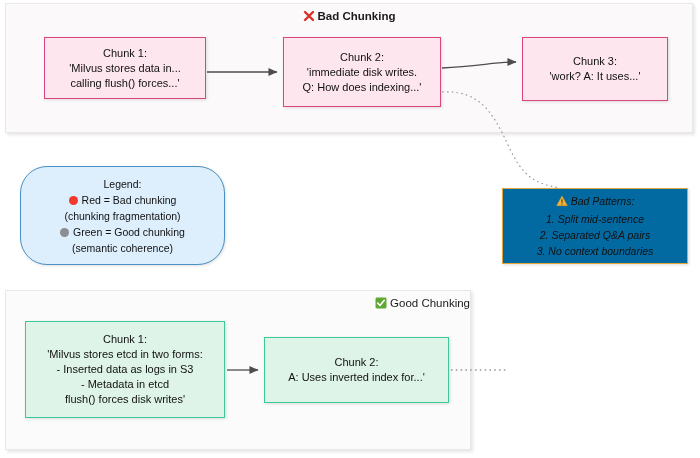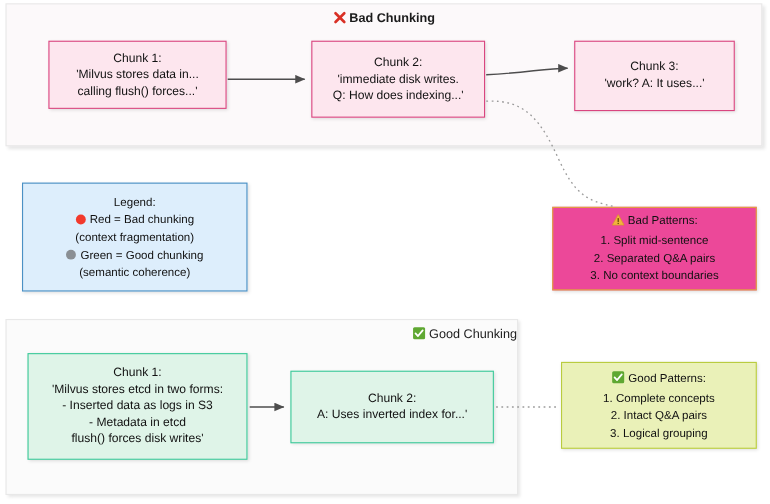--- a/index.html
+++ b/index.html
@@ -95,22 +95,23 @@
     color: #111111;
     box-shadow: 1px 1px 3px rgba(0,0,0,0.13);
   }
   .note .ln { display:block; white-space: nowrap; }
 
   .note.blue {
     background: #ddeefc;
     border: 1.4px solid #4a90c4;
   }
   .note.orange {
-    background: #ec4899;
+    background: #0369a1;
     border: 1.4px solid #e0a63c;
+    font-style: italic;
   }
   .note.lime {
     background: #eaf1b8;
     border: 1.4px solid #b9cc3f;
   }
 
   .hdr-ico { display:inline-block; vertical-align:-2px; margin-right: 3px; }
 
   .dot {
     display: inline-block;
@@ -157,26 +158,26 @@
     <span class="ln">Chunk 2:</span>
     <span class="ln">'immediate disk writes.</span>
     <span class="ln">Q: How does indexing...'</span>
   </div>
 
   <div class="node red" style="left:522px; top:37px; width:146px; height:64px;">
     <span class="ln">Chunk 3:</span>
     <span class="ln">'work? A: It uses...'</span>
   </div>
 
-  <div class="note blue" style="left:20px; top:166px; width:205px; height:99px;">
+  <div class="note blue" style="left:20px; top:166px; width:205px; height:99px;border-radius:27px;">
     <span class="ln">Legend:</span>
     <span class="ln">
       <span class="dot dot-red"></span><span>Red = Bad chunking</span>
     </span>
-    <span class="ln">(context fragmentation)</span>
+    <span class="ln">(chunking fragmentation)</span>
     <span class="ln">
       <span class="dot dot-grey"></span><span>Green = Good chunking</span>
     </span>
     <span class="ln">(semantic coherence)</span>
   </div>
 
   <div class="note orange" style="left:502px; top:188px; width:186px; height:76px;">
     <span class="ln">
       <span class="hdr-ico">
         <svg width="12" height="12" viewBox="0 0 14 14">
@@ -208,33 +209,20 @@
     <span class="ln">- Inserted data as logs in S3</span>
     <span class="ln">- Metadata in etcd</span>
     <span class="ln">flush() forces disk writes'</span>
   </div>
 
   <div class="node green" style="left:264px; top:337px; width:185px; height:66px;">
     <span class="ln">Chunk 2:</span>
     <span class="ln">A: Uses inverted index for...'</span>
   </div>
 
-  <div class="note lime" style="left:510px; top:329px; width:178px; height:79px;">
-    <span class="ln">
-      <span class="hdr-ico">
-        <svg width="12" height="12" viewBox="0 0 14 14">
-          <rect x="0.6" y="0.6" width="12.8" height="12.8" rx="1.6" fill="#5fa832"></rect>
-          <path d="M3.2 7.2 L5.8 9.9 L10.8 3.9" stroke="#ffffff" stroke-width="1.9" fill="none" stroke-linecap="round" stroke-linejoin="round"></path>
-        </svg>
-      </span><span>Good Patterns:</span>
-    </span>
-    <span class="ln">1. Complete concepts</span>
-    <span class="ln">2. Intact Q&amp;A pairs</span>
-    <span class="ln">3. Logical grouping</span>
-  </div>
 
   <svg id="links">
     <defs>
       <marker id="ah" markerWidth="8" markerHeight="8" refX="6.6" refY="3" orient="auto">
         <path d="M0,0 L7,3 L0,6 z" fill="#4d4d4d"></path>
       </marker>
     </defs>
 
     <path d="M207,72 L277,72" stroke="#4d4d4d" stroke-width="1.3" fill="none" marker-end="url(#ah)"></path>
 

